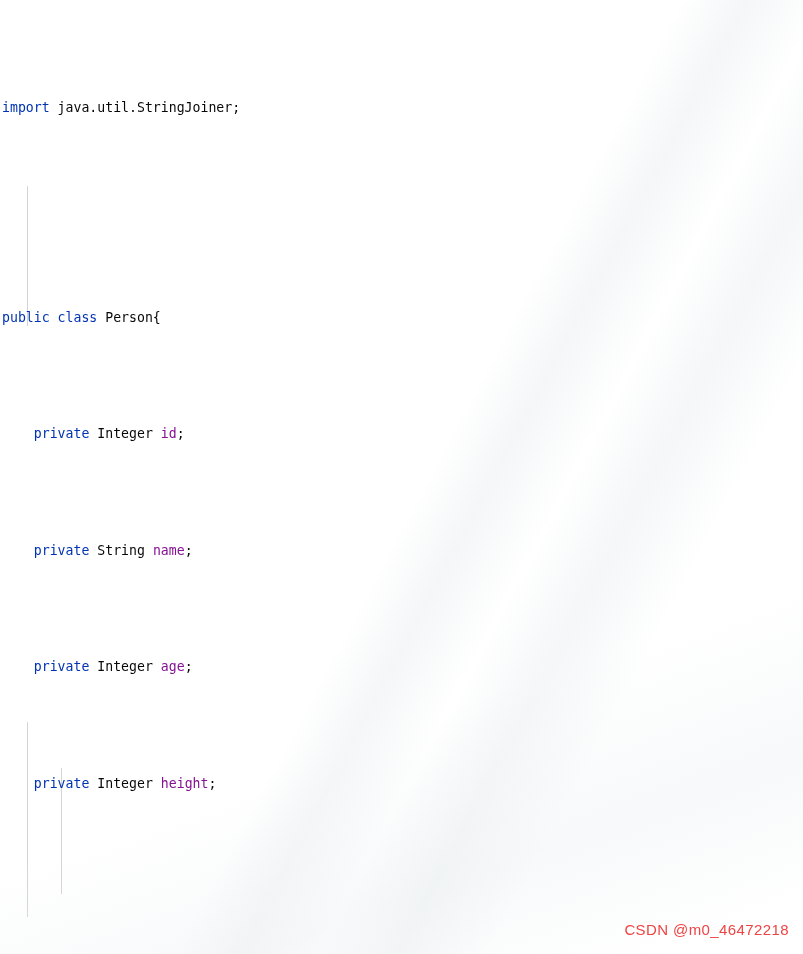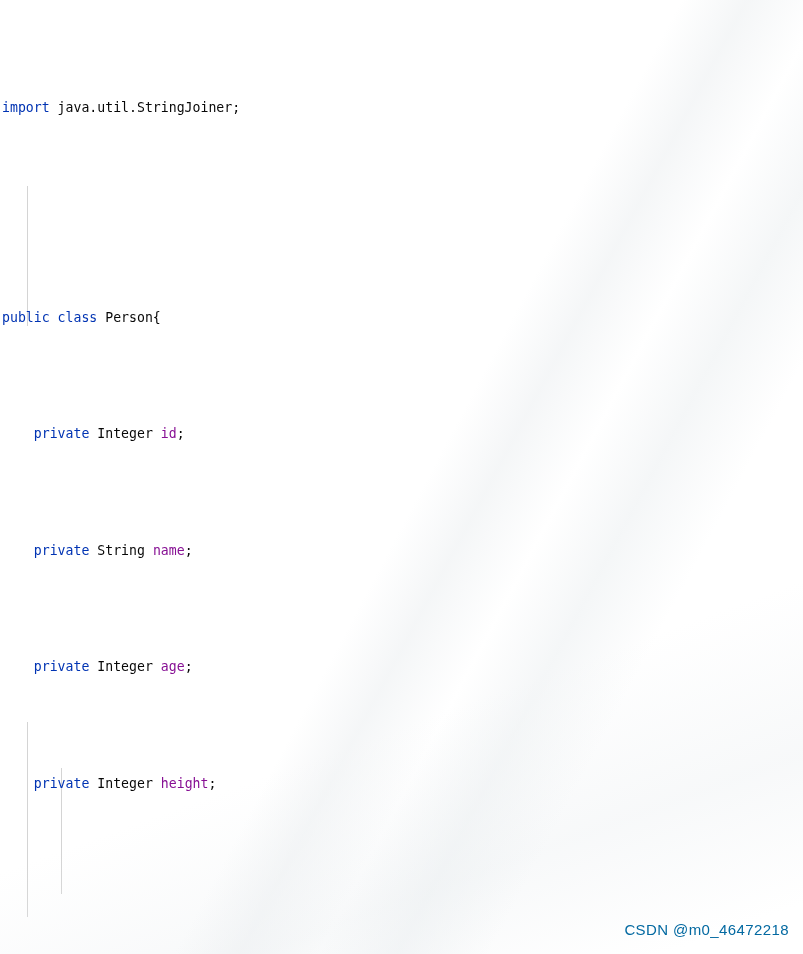--- a/index.html
+++ b/index.html
@@ -56,21 +56,21 @@
   .kw       { color: #0033b3; }          
   .type     { color: #080808; }          
   .field    { color: #871094; }          
   .plain    { color: #080808; }
 
   .watermark {
     position: absolute;
     right: 14px;
     bottom: 13px;
     z-index: 4;
-    color: #0369a1;
+    color: #ef4444;
     font-family: "Liberation Sans", sans-serif;
     font-size: 15px;
     letter-spacing: 0.4px;
     user-select: none;
   }
 </style>
 </head>
 <body>
 
 <div id="editor">

